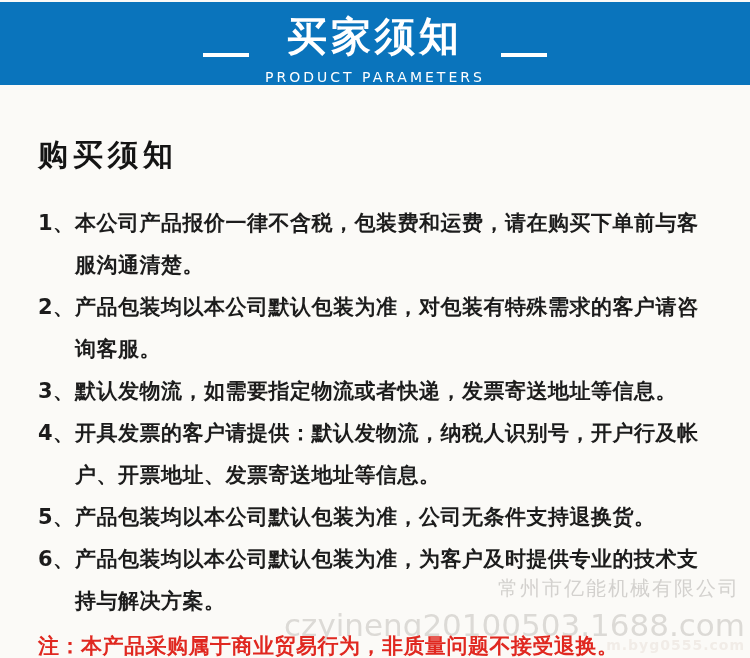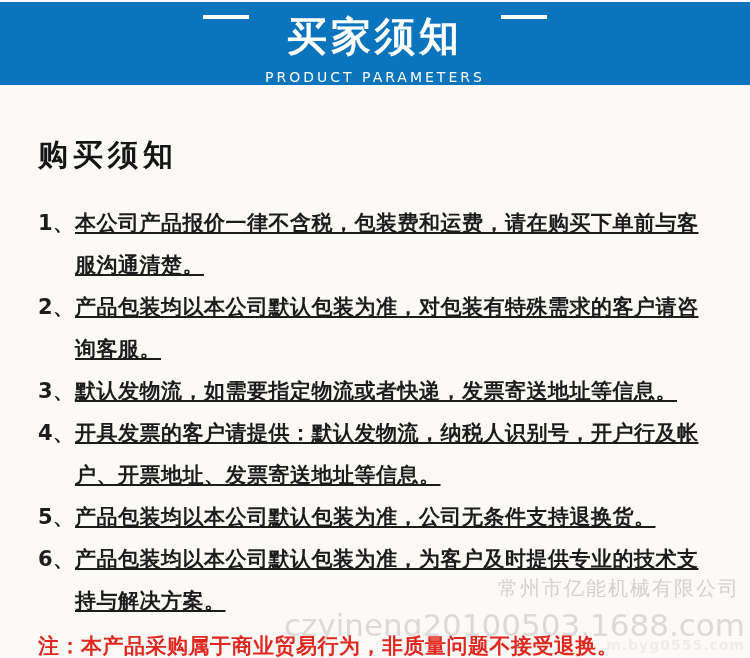--- a/index.html
+++ b/index.html
@@ -14,21 +14,21 @@
   
   .banner {
     margin-top: 2px;
     height: 83px;
     background: #0a74bc;
     color: #ffffff;
     text-align: center;
   }
   .banner-title-row {
     display: flex;
-    align-items: flex-start;
+    align-items: flex-end;
     justify-content: center;
     gap: 38px;
     padding-top: 13px;
   }
   .dash {
     width: 46px;
     height: 4px;
     background: #ffffff;
   }
   .banner-title {
@@ -58,21 +58,21 @@
   }
   .item {
     display: flex;
     font-size: 21px;
     font-weight: bold;
     color: #1c1c1c;
     line-height: 42px;
     letter-spacing: 0.5px;
   }
   .item-num { flex: 0 0 37px; }
-  .item-text { flex: 1; text-decoration: underline; }
+  .item-text { flex: 1; }
   .note {
     font-size: 21px;
     font-weight: bold;
     margin-top: 9px;
     letter-spacing: 0.5px;
     line-height: 30px;
   }
   
   .wm { position: absolute; z-index: 1; white-space: nowrap; }
   .wm-company {

